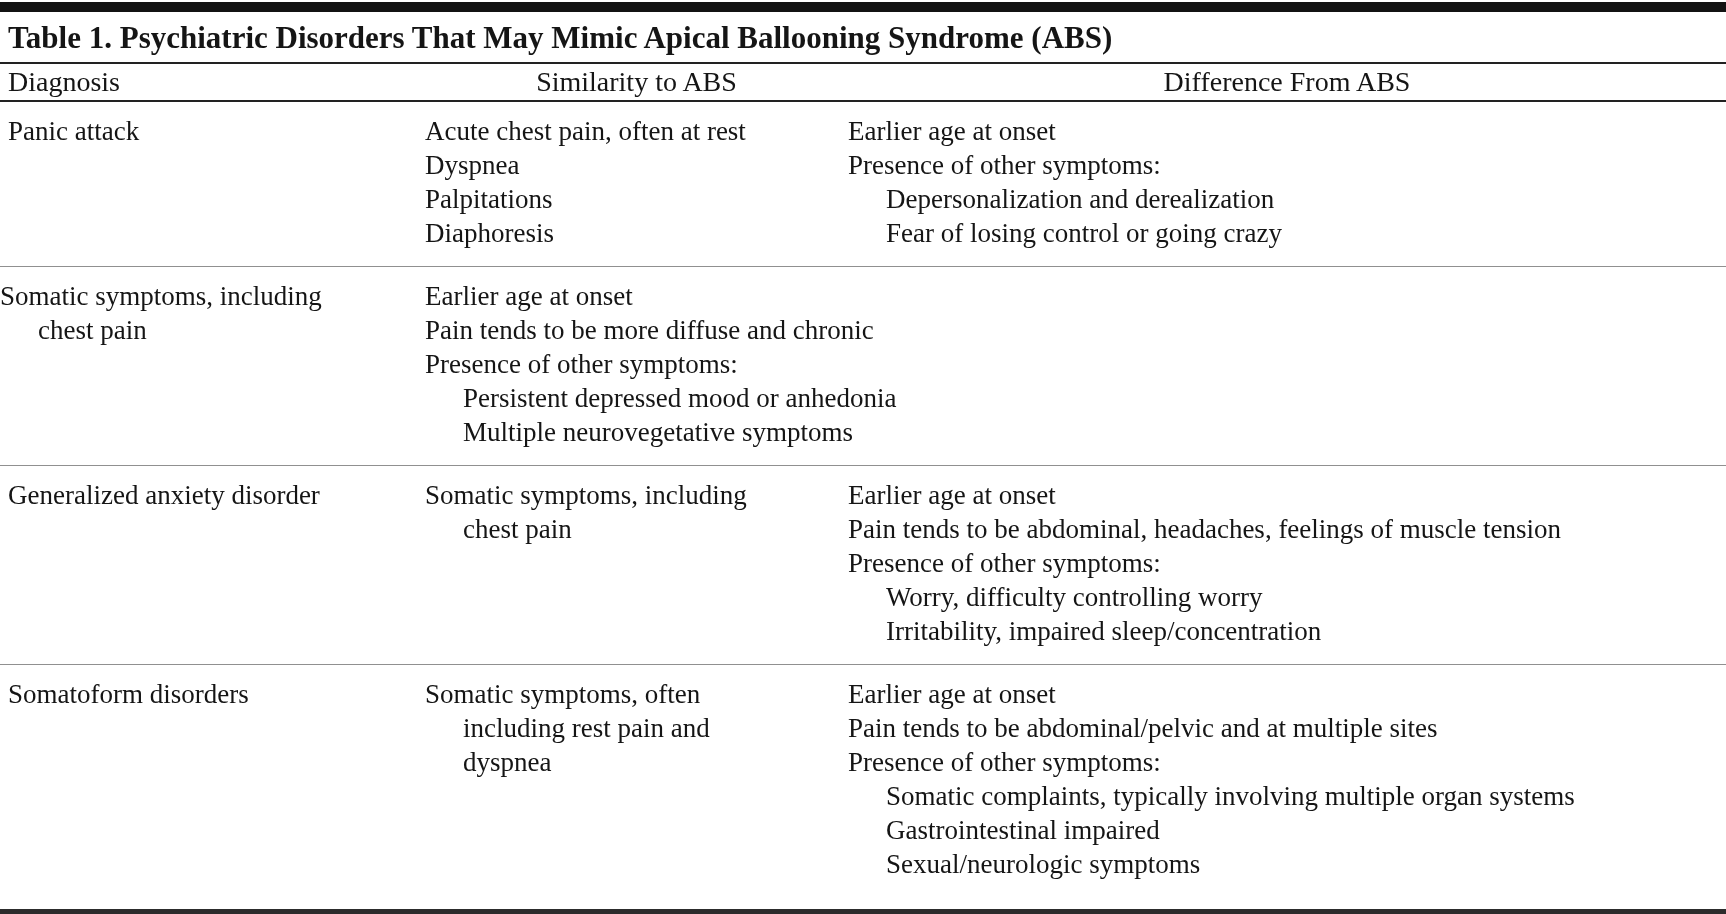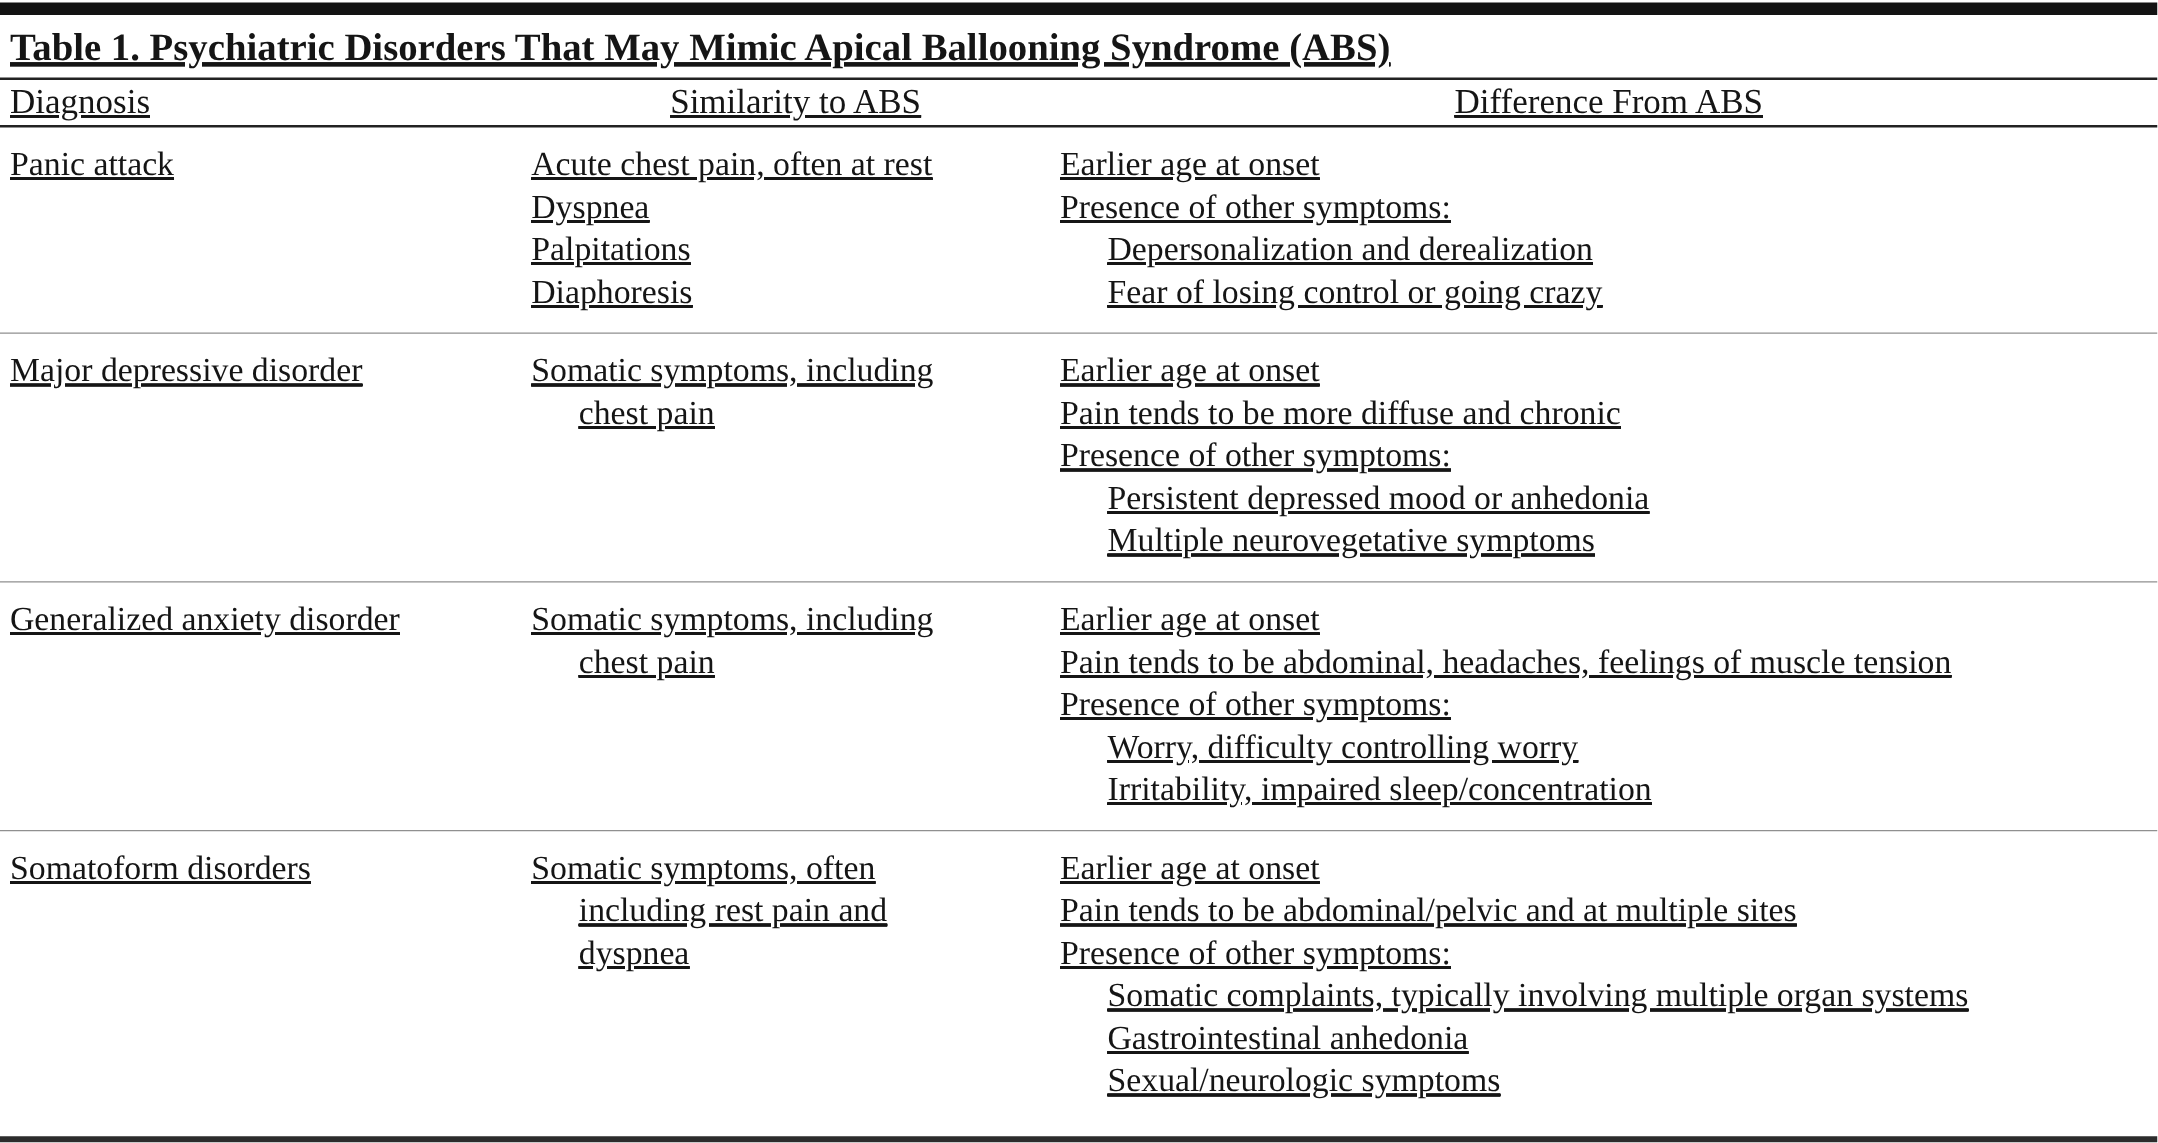--- a/index.html
+++ b/index.html
@@ -1,15 +1,15 @@
 <!DOCTYPE html>
 <html><head>
 <meta charset="utf-8">
 <style>
-  * { margin: 0; padding: 0; box-sizing: border-box; text-decoration: underline; }
+  * { margin: 0; padding: 0; box-sizing: border-box; }
   html, body {
     width: 1726px;
     height: 914px;
     background: #ffffff;
     overflow: hidden;
     font-family: "Liberation Serif", "DejaVu Serif", serif;
     color: #151515;
   }
   .page {
     width: 1726px;
@@ -83,21 +83,20 @@
           <div class="line">Diaphoresis</div>
         </div>
         <div class="cell cell-difference">
           <div class="line">Earlier age at onset</div>
           <div class="line">Presence of other symptoms:</div>
           <div class="line indent">Depersonalization and derealization</div>
           <div class="line indent">Fear of losing control or going crazy</div>
         </div>
       </div>
       <div class="t-row">
-        <div class="cell cell-diagnosis">Major depressive disorder</div>
         <div class="cell cell-similarity">
           <div class="line">Somatic symptoms, including</div>
           <div class="line indent">chest pain</div>
         </div>
         <div class="cell cell-difference">
           <div class="line">Earlier age at onset</div>
           <div class="line">Pain tends to be more diffuse and chronic</div>
           <div class="line">Presence of other symptoms:</div>
           <div class="line indent">Persistent depressed mood or anhedonia</div>
           <div class="line indent">Multiple neurovegetative symptoms</div>
@@ -122,21 +121,21 @@
         <div class="cell cell-similarity">
           <div class="line">Somatic symptoms, often</div>
           <div class="line indent">including rest pain and</div>
           <div class="line indent">dyspnea</div>
         </div>
         <div class="cell cell-difference">
           <div class="line">Earlier age at onset</div>
           <div class="line">Pain tends to be abdominal/pelvic and at multiple sites</div>
           <div class="line">Presence of other symptoms:</div>
           <div class="line indent">Somatic complaints, typically involving multiple organ systems</div>
-          <div class="line indent">Gastrointestinal anhedonia</div>
+          <div class="line indent">Gastrointestinal impaired</div>
           <div class="line indent">Sexual/neurologic symptoms</div>
         </div>
       </div>
     </div>
 
   <div class="rule-heavy-bottom"></div>
 
 </div>
 
 </body></html>

